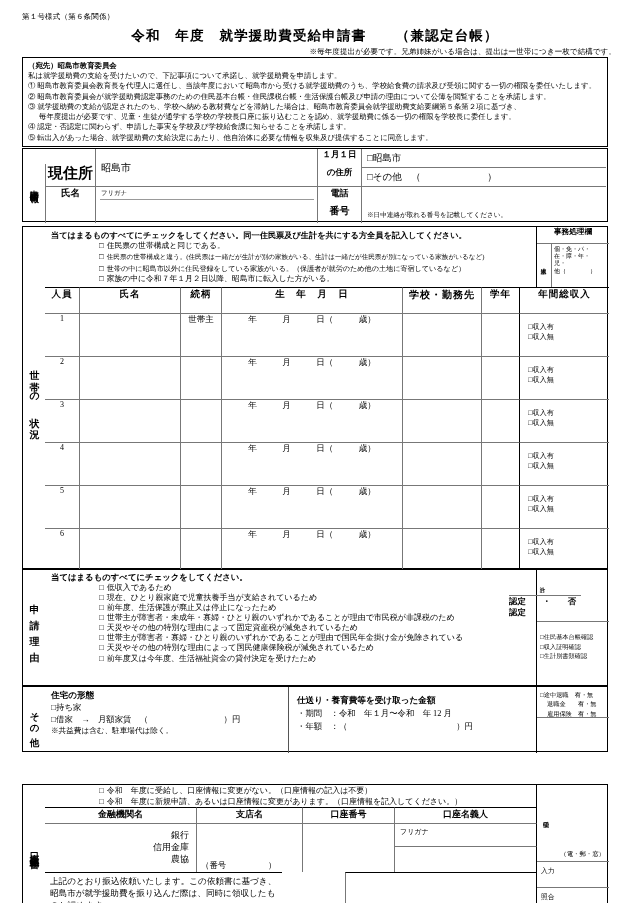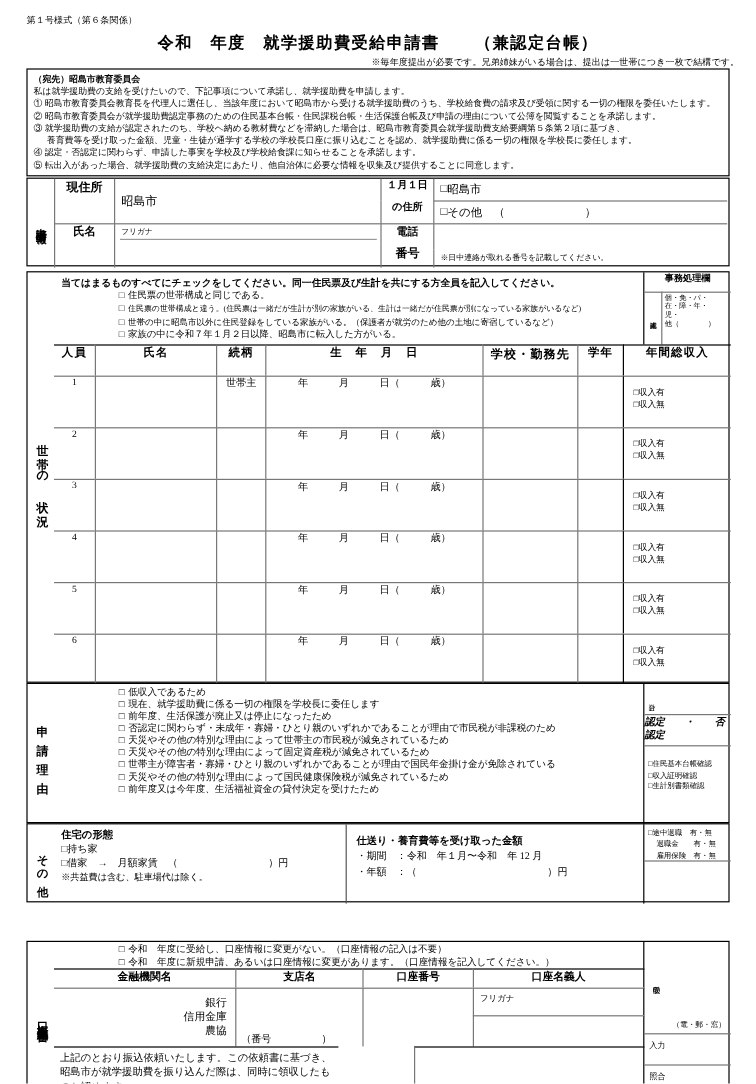--- a/index.html
+++ b/index.html
@@ -80,29 +80,29 @@
   <div class="form-no">第１号様式（第６条関係）</div>
   <div class="title">令和　年度　就学援助費受給申請書　　（兼認定台帳）</div>
   <div class="notice">※毎年度提出が必要です。兄弟姉妹がいる場合は、提出は一世帯につき一枚で結構です。</div>
 
   <div class="preamble">
     <div class="pre-head">（宛先）昭島市教育委員会</div>
     <div>私は就学援助費の支給を受けたいので、下記事項について承諾し、就学援助費を申請します。</div>
     <div class="pre-item">① 昭島市教育委員会教育長を代理人に選任し、当該年度において昭島市から受ける就学援助費のうち、学校給食費の請求及び受領に関する一切の権限を委任いたします。</div>
     <div class="pre-item">② 昭島市教育委員会が就学援助費認定事務のための住民基本台帳・住民課税台帳・生活保護台帳及び申請の理由について公簿を閲覧することを承諾します。</div>
     <div class="pre-item">③ 就学援助費の支給が認定されたのち、学校へ納める教材費などを滞納した場合は、昭島市教育委員会就学援助費支給要綱第５条第２項に基づき、</div>
-    <div class="pre-indent">養育費等を受け取った金額、児童・生徒が通学する学校の学校長口座に振り込むことを認め、就学援助費に係る一切の権限を学校長に委任します。</div>
+    <div class="pre-indent">毎年度提出が必要です、児童・生徒が通学する学校の学校長口座に振り込むことを認め、就学援助費に係る一切の権限を学校長に委任します。</div>
     <div class="pre-item">④ 認定・否認定に関わらず、申請した事実を学校及び学校給食課に知らせることを承諾します。</div>
     <div class="pre-item">⑤ 転出入があった場合、就学援助費の支給決定にあたり、他自治体に必要な情報を収集及び提供することに同意します。</div>
   </div>
 
   <div class="frame" style="left:22px; top:148px; width:586px; height:74px;">
     <div class="cell vlabel" style="left:0;top:0;width:22px;height:100%; font-size:9px; letter-spacing:1px;">申請者情報</div>
 
-    <div class="cell ctr bold bl" style="left:22px;top:0;width:50px;height:37px;font-size:10px;">現住所</div>
+    <div class="cell ctr bold bl" style="left:22px;top:15px;width:50px;height:37px;font-size:15px;">現住所</div>
     <div class="cell lft bl" style="left:72px;top:0;width:222px;height:37px;padding-left:5px;font-size:10px;">昭島市</div>
 
     <div class="cell ctr bold bl" style="left:294px;top:0;width:44px;height:18px;font-size:8.5px;">
       <span>１月１日</span>
     </div>
     <div class="cell ctr bold bl" style="left:294px;top:18px;width:44px;height:19px;font-size:8.5px;">
       <span>の住所</span>
     </div>
 
     <div class="cell lft bl" style="left:338px;top:0;width:245px;height:18px;padding-left:5px;font-size:9.5px;">
@@ -232,35 +232,35 @@
         <div><span class="cb"></span><span>収入有</span></div>
         <div><span class="cb"></span><span>収入無</span></div>
       </div>
     </div>
   </div>
 
   <div class="frame" style="left:22px; top:569px; width:586px; height:117px;">
     <div class="cell vlabel" style="left:0;top:0;width:22px;height:100%; font-size:10px; letter-spacing:16px;">申請理由</div>
 
     <div class="cell" style="left:22px;top:0;width:492px;height:117px;border-right:1.6px solid #000;padding:2px 4px 0 6px;">
+      <div class="bold" style="font-size:8.4px;">当てはまるものすべてにチェックをしてください。</div>
       <div class="chk-line" style="font-size:8px;line-height:1.26;"><span class="cb box"></span><span>低収入であるため</span></div>
-      <div class="chk-line" style="font-size:8px;line-height:1.26;"><span class="cb box"></span><span>現在、就学援助費に係る一切の権限を学校長に委任します</span></div>
+      <div class="chk-line" style="font-size:8px;line-height:1.26;"><span class="cb box"></span><span>現在、ひとり親家庭で児童扶養手当が支給されているため</span></div>
       <div class="chk-line" style="font-size:8px;line-height:1.26;"><span class="cb box"></span><span>前年度、生活保護が廃止又は停止になったため</span></div>
-      <div class="chk-line" style="font-size:8px;line-height:1.26;"><span class="cb box"></span><span>否認定に関わらず・未成年・寡婦・ひとり親のいずれかであることが理由で市民税が非課税のため</span></div>
-      <div class="chk-line" style="font-size:8px;line-height:1.26;"><span class="cb box"></span><span>天災やその他の特別な理由によって世帯主の市民税が減免されているため</span></div>
+      <div class="chk-line" style="font-size:8px;line-height:1.26;"><span class="cb box"></span><span>世帯主が障害者・未成年・寡婦・ひとり親のいずれかであることが理由で市民税が非課税のため</span></div>
       <div class="chk-line" style="font-size:8px;line-height:1.26;"><span class="cb box"></span><span>天災やその他の特別な理由によって固定資産税が減免されているため</span></div>
       <div class="chk-line" style="font-size:8px;line-height:1.26;"><span class="cb box"></span><span>世帯主が障害者・寡婦・ひとり親のいずれかであることが理由で国民年金掛け金が免除されている</span></div>
       <div class="chk-line" style="font-size:8px;line-height:1.26;"><span class="cb box"></span><span>天災やその他の特別な理由によって国民健康保険税が減免されているため</span></div>
       <div class="chk-line" style="font-size:8px;line-height:1.26;"><span class="cb box"></span><span>前年度又は今年度、生活福祉資金の貸付決定を受けたため</span></div>
     </div>
 
     <div class="cell" style="left:514px;top:0;width:72px;height:25px;padding:1px 0 0 2px;">
       <span class="vlabel" style="font-size:5.6px;letter-spacing:0;font-weight:normal;height:22px;">合計</span>
     </div>
-    <div class="cell ctr bold bt" style="left:514px;top:25px;width:72px;height:26px;font-size:8.4px;font-style:italic;">認定　　・　　否認定</div>
+    <div class="cell ctr bold bt" style="left:486px;top:25px;width:72px;height:26px;font-size:8.4px;">認定　　・　　否認定</div>
     <div class="cell bt" style="left:514px;top:51px;width:72px;height:66px;padding:10px 0 0 3px;font-size:6.2px;line-height:1.55;">
       <div><span class="cb"></span><span>住民基本台帳確認</span></div>
       <div><span class="cb"></span><span>収入証明確認</span></div>
       <div><span class="cb"></span><span>生計別書類確認</span></div>
     </div>
   </div>
 
   <div class="frame" style="left:22px; top:686px; width:586px; height:66px;">
     <div class="cell vlabel" style="left:0;top:0;width:22px;height:100%; font-size:9.5px; letter-spacing:2px;">その他</div>
 

